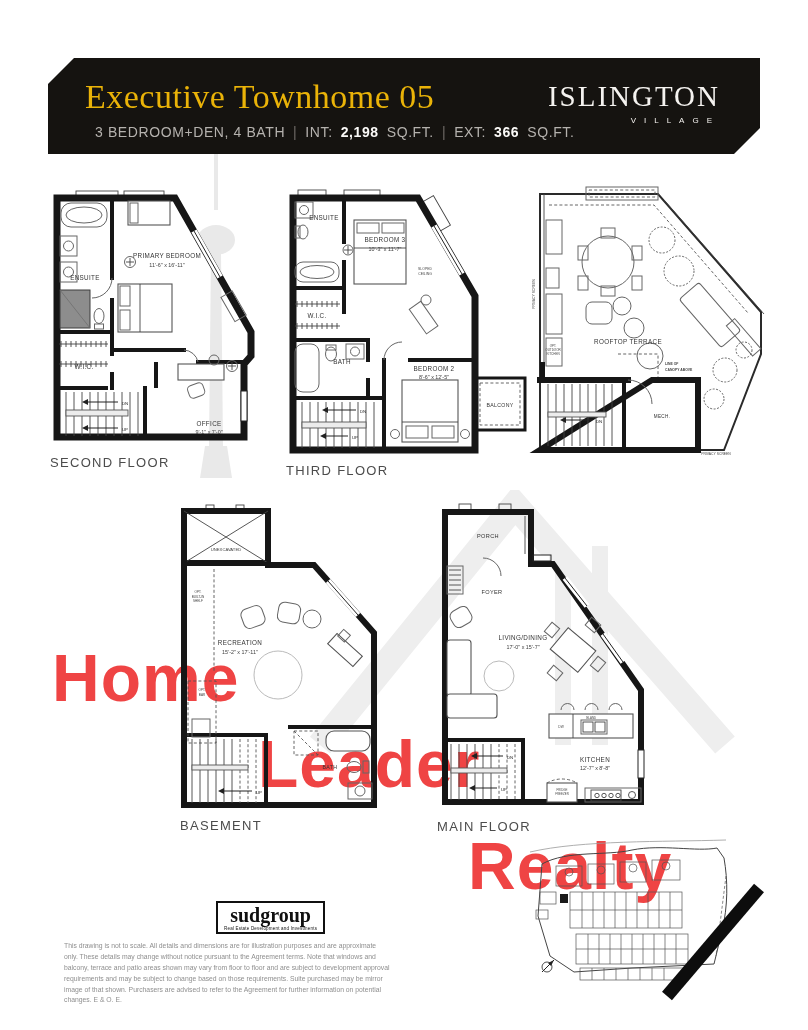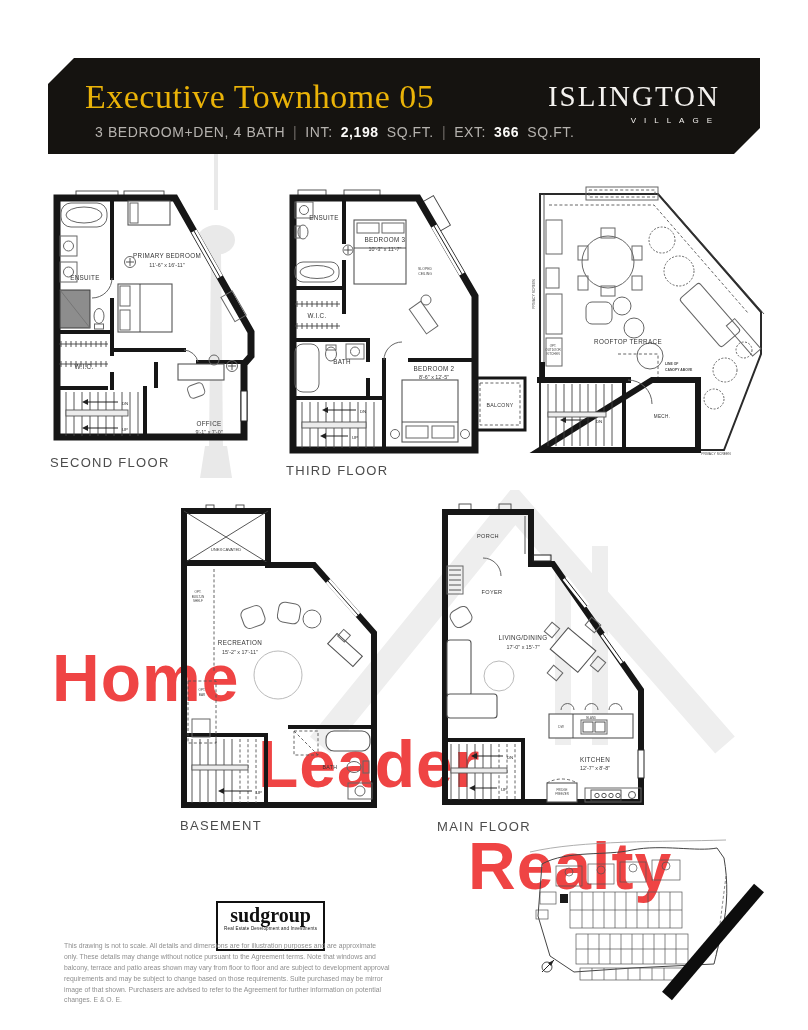--- a/index.html
+++ b/index.html
@@ -39,21 +39,21 @@
   .t{stroke:#444;stroke-width:.9;fill:none;}
   .dash{stroke:#555;stroke-width:.9;fill:none;stroke-dasharray:3 2.2;}
   .win{stroke:#fff;stroke-width:6;fill:none;}
   .winl{stroke:#222;stroke-width:1;fill:none;}
   .rail{fill:#ececec;stroke:#555;stroke-width:.9;}
   .arr{stroke:#222;stroke-width:1;fill:none;}
   .ah{fill:#222;stroke:none;}
   
   #distrikt{position:absolute;left:64px;top:903px;display:flex;align-items:center;gap:9px;z-index:2;}
   #distrikt .word{font-size:21px;font-weight:700;letter-spacing:5px;color:#141414;}
-  #sud{position:absolute;left:216px;top:901px;border:2.5px solid #101010;padding:2px 6px 18px;z-index:2;text-align:center;}
+  #sud{position:absolute;left:216px;top:901px;border:2.5px solid #101010;padding:2px 6px 1px;z-index:2;text-align:center;}
   #sud .word{font:700 20px "Liberation Serif",serif;color:#101010;line-height:1;}
   #sud .tag{font-size:4.5px;color:#101010;text-align:right;margin-top:1px;letter-spacing:.2px;}
   #disc{position:absolute;left:64px;top:941px;width:326px;font-size:6.8px;line-height:1.6;
         color:#8f8f8f;z-index:2;}
   #site{position:absolute;left:512px;top:836px;z-index:2;}
   #stripe{position:absolute;left:655px;top:878px;z-index:2;}
 </style>
 </head>
 <body>
 

